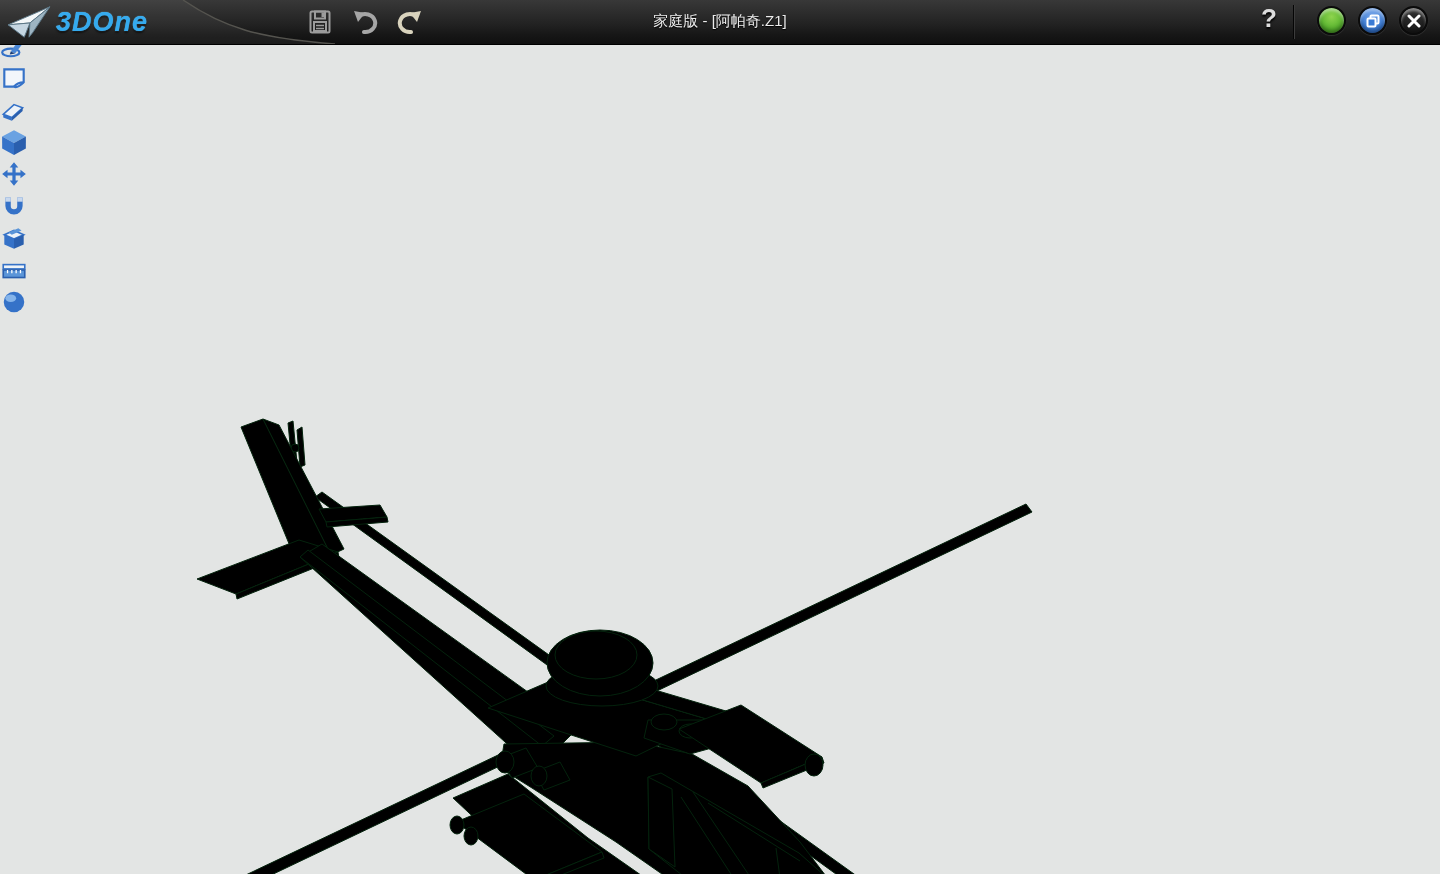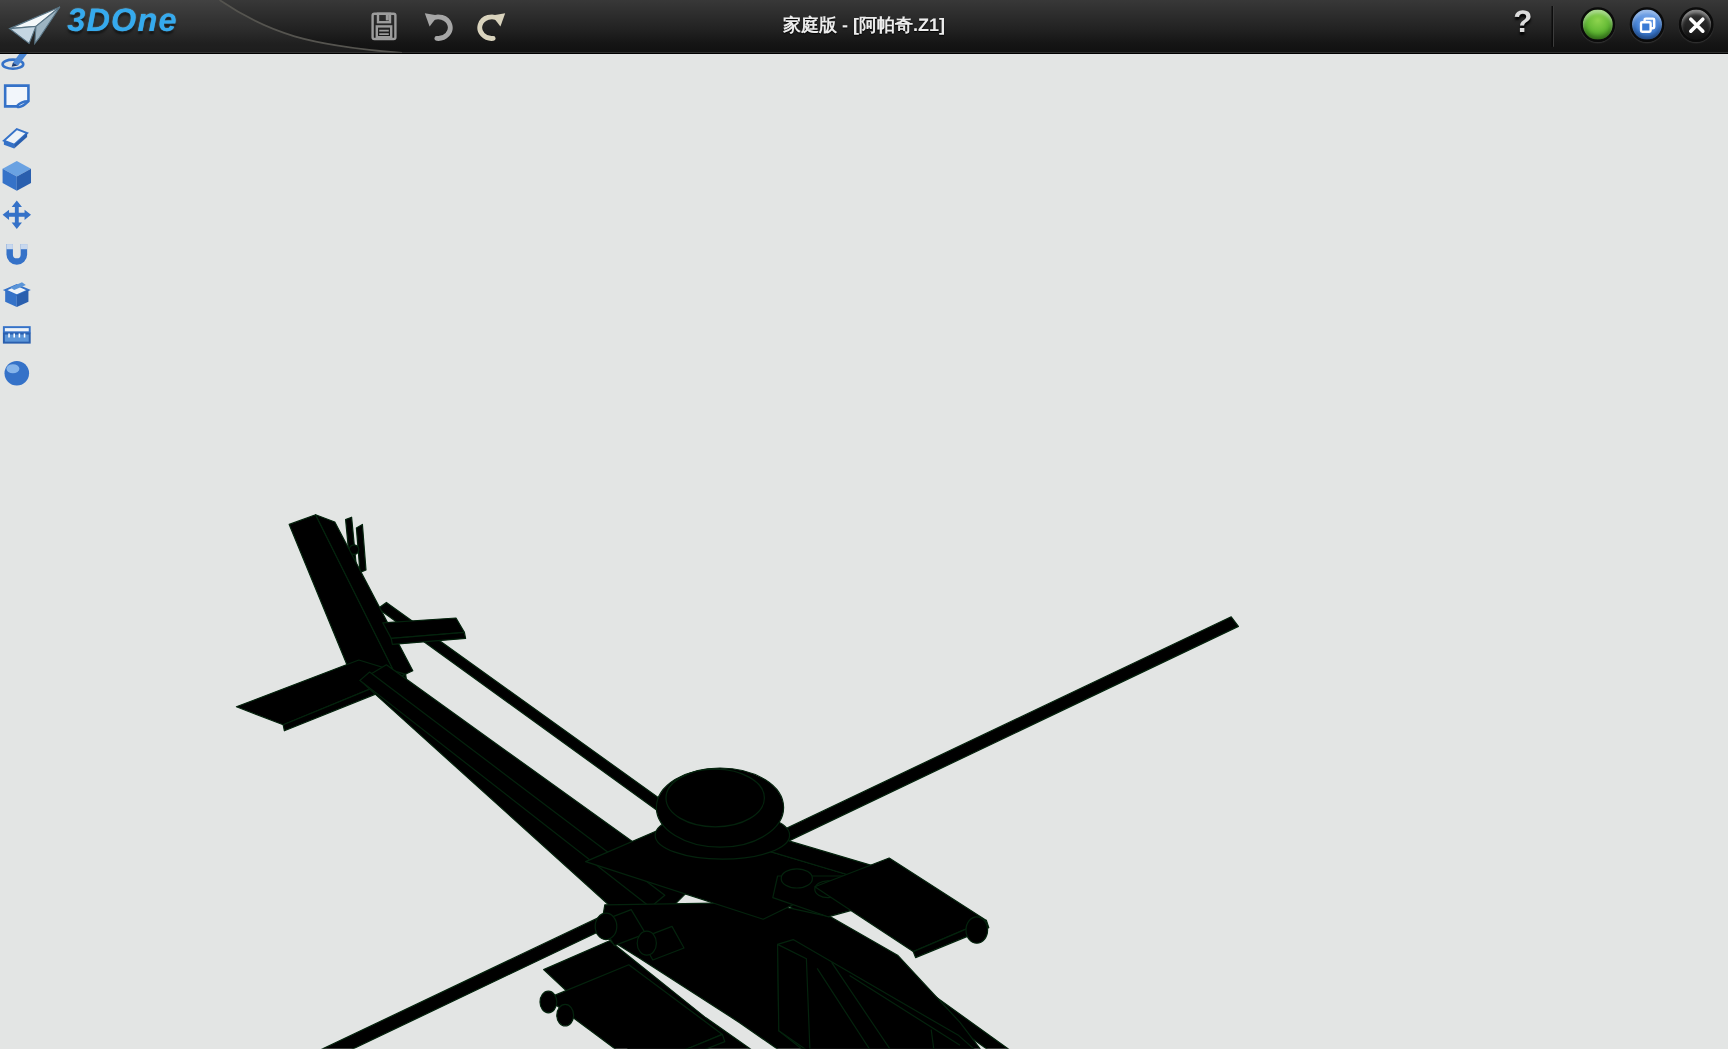--- a/index.html
+++ b/index.html
@@ -8,31 +8,31 @@
     font-family:"Liberation Sans","DejaVu Sans",sans-serif;
     background:#e3e5e4;
   }
   
   .titlebar{
     position:absolute;left:0;top:0;width:1440px;height:44px;
     background:linear-gradient(#383838,#222 55%,#161616 80%,#101010);
     border-bottom:1px solid #000;z-index:40;
   }
   .bar-curve{position:absolute;left:0;top:0;pointer-events:none;}
-  .logo{position:absolute;left:6px;top:2px;display:flex;align-items:flex-start;gap:4px;height:40px;}
+  .logo{position:absolute;left:6px;top:2px;display:flex;align-items:center;gap:4px;height:40px;}
   .logo-text{
     font-size:27px;font-weight:bold;font-style:italic;letter-spacing:1px;
     color:var(--logo-blue,#35aaee);
     text-shadow:0 2px 2px rgba(0,0,0,.55), 0 0 1px #7fd4ff;
   }
   .tb-actions{position:absolute;left:306px;top:8px;display:flex;gap:17px;align-items:center;}
   .tb-btn{width:28px;height:28px;display:flex;align-items:center;justify-content:center;}
   .doc-title{
     position:absolute;left:0;right:0;top:12px;text-align:center;
-    color:#ececec;font-size:15px;pointer-events:none;text-shadow:0 1px 1px #000;font-weight:bold;
+    color:#ececec;font-size:15px;pointer-events:none;text-shadow:0 1px 1px #000;
   }
   .help-btn{
     position:absolute;left:1254px;top:3px;width:30px;height:36px;
     color:#dcdcdc;font-size:26px;font-weight:bold;text-align:center;
     text-shadow:0 2px 2px #000;cursor:default;
   }
   .win-sep{position:absolute;left:1293px;top:5px;width:1px;height:34px;background:#050505;box-shadow:1px 0 0 #3c3c3c;}
   .winbtn{
     position:absolute;top:6px;width:29px;height:29px;border-radius:50%;
     border:2px solid #0b0b0b;box-sizing:border-box;

